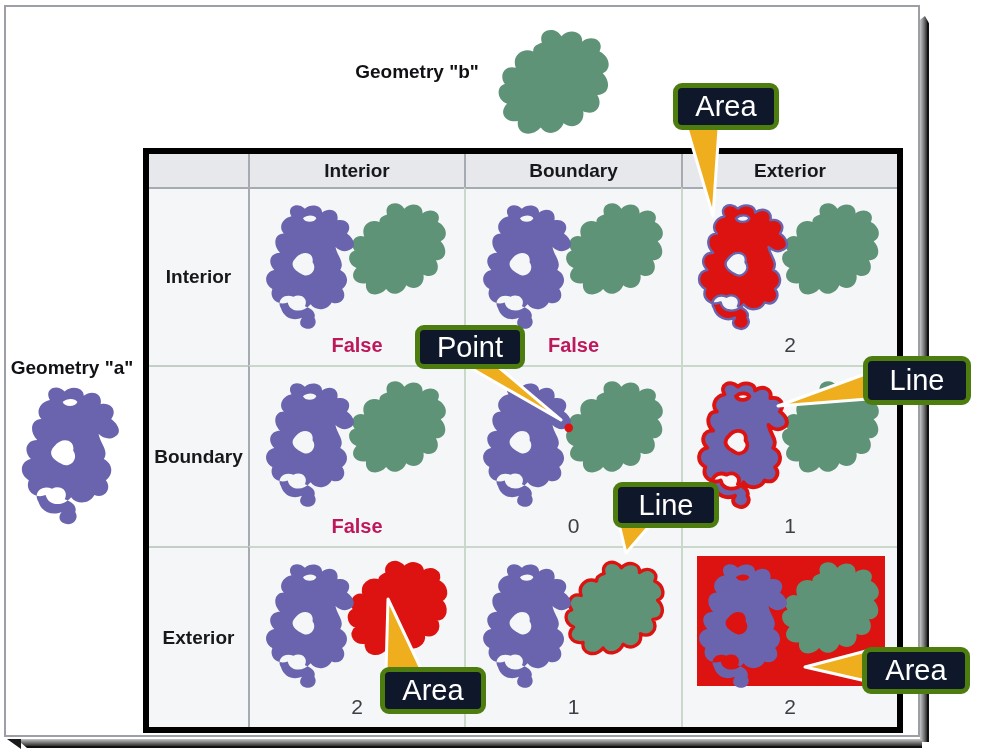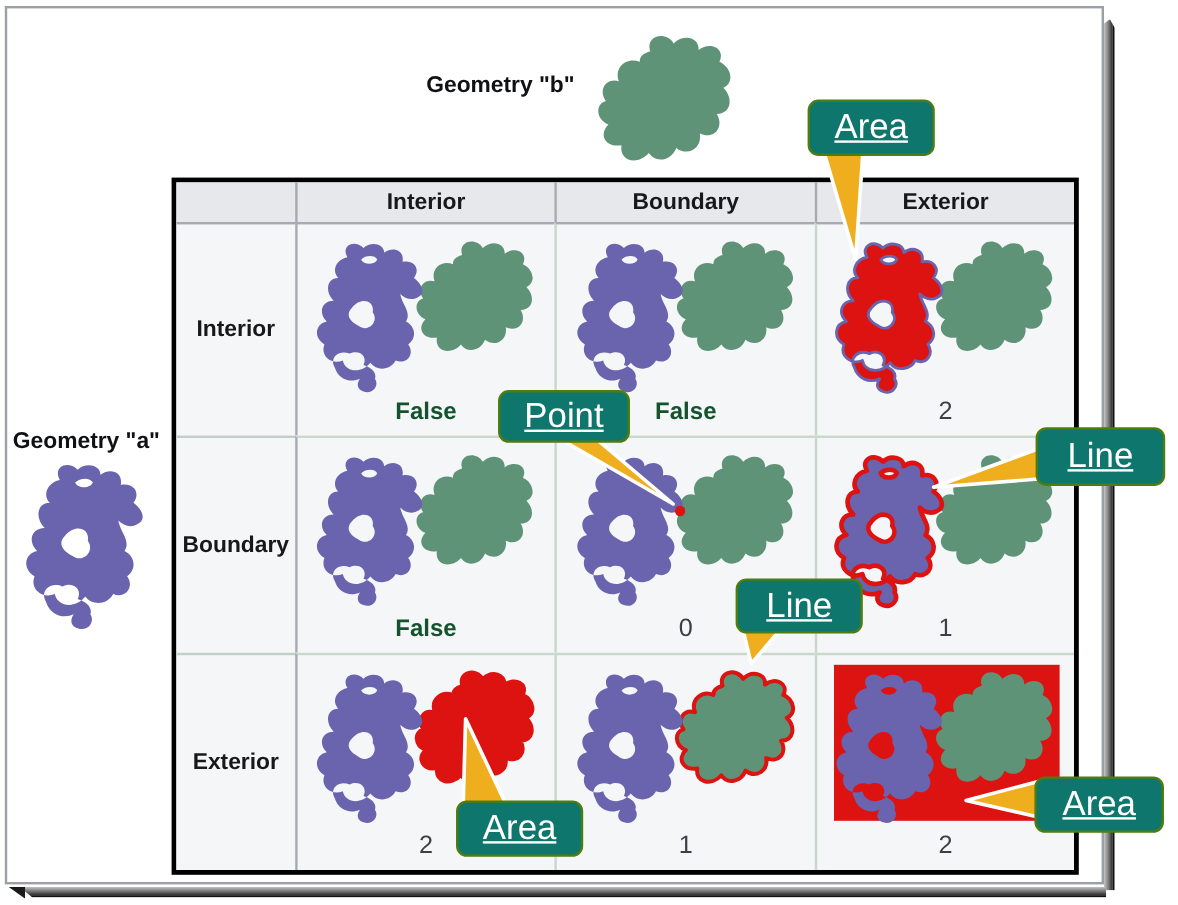--- a/index.html
+++ b/index.html
@@ -25,44 +25,44 @@
     text-align:center; z-index:5; }
   #geob-label { left:336px; top:54px; width:150px; }
   #geoa-label { left:0px;  top:350px; width:132px; }
   #blob-b-standalone { position:absolute; left:488px; top:14px; z-index:4; }
   #blob-a-standalone { position:absolute; left:8px;  top:376px; z-index:4; }
 
   
   .grid { position:absolute; left:137px; top:141px; z-index:10;
     display:grid; grid-template-columns:99px 216px 217px 216px;
     grid-template-rows:33px 178px 181px 181px;
-    border:4px solid #000000; background:#F5F6F8; }
+    border:6px solid #000000; background:#F5F6F8; }
   .corner, .hcell { background:#E6E8EC; display:flex; align-items:center; justify-content:center;
     font-size:19px; font-weight:bold; color:#17181A; }
   .hcell { border-left:2px solid #A6ABB1; }
   .lcell { background:#F5F6F8; display:flex; align-items:center; justify-content:center;
     font-size:19px; font-weight:bold; color:#17181A; }
   .lcell.r1 { border-top:2px solid #A6ABB1; }
   .lcell.r2, .lcell.r3 { border-top:2px solid #C3CFC6; }
   .cell { position:relative; background:#F5F6F8; overflow:hidden; }
   .cell.c1 { border-left:2px solid #A6ABB1; }
   .cell.c2, .cell.c3 { border-left:2px solid #C9D8CB; }
   .cell.r1 { border-top:2px solid #A6ABB1; }
   .cell.r2, .cell.r3 { border-top:2px solid #C9D8CB; }
   .cell svg { display:block; margin:12px auto 0; position:relative; z-index:1; }
   .value { position:absolute; left:0; right:0; bottom:8px; text-align:center; z-index:2; }
-  .value.bool { font-size:20px; font-weight:bold; color:#14532d; }
+  .value.bool { font-size:20px; font-weight:bold; color:#be185d; }
   .value.num  { font-size:21px; font-weight:normal; color:#3C4046; }
   .red-rect { position:absolute; left:14px; top:8px; width:188px; height:130px;
     background:#DC1310; z-index:0; }
 
   
-  .callout { position:absolute; background:#0f766e; border:2px solid #4d7c0f;
+  .callout { position:absolute; background:#0f172a; border:5px solid #4d7c0f;
     border-radius:9px; color:#ffffff; display:flex; align-items:center; justify-content:center;
-    font-size:29px; z-index:26;text-decoration:underline; }
+    font-size:29px; z-index:26; }
   #co-area-top  { left:667px; top:76px;  width:106px; height:47px; }
   #co-point     { left:409px; top:318px; width:110px; height:44px;text-align:right; }
   #co-line-right{ left:857px; top:349px; width:108px; height:49px; }
   #co-line-mid  { left:607px; top:475px; width:106px; height:46px; }
   #co-area-bl   { left:374px; top:660px; width:106px; height:47px; }
   #co-area-br   { left:856px; top:640px; width:108px; height:47px; }
   #tails { position:absolute; left:0; top:0; z-index:25; pointer-events:none; }
 </style>
 </head>
 <body>

